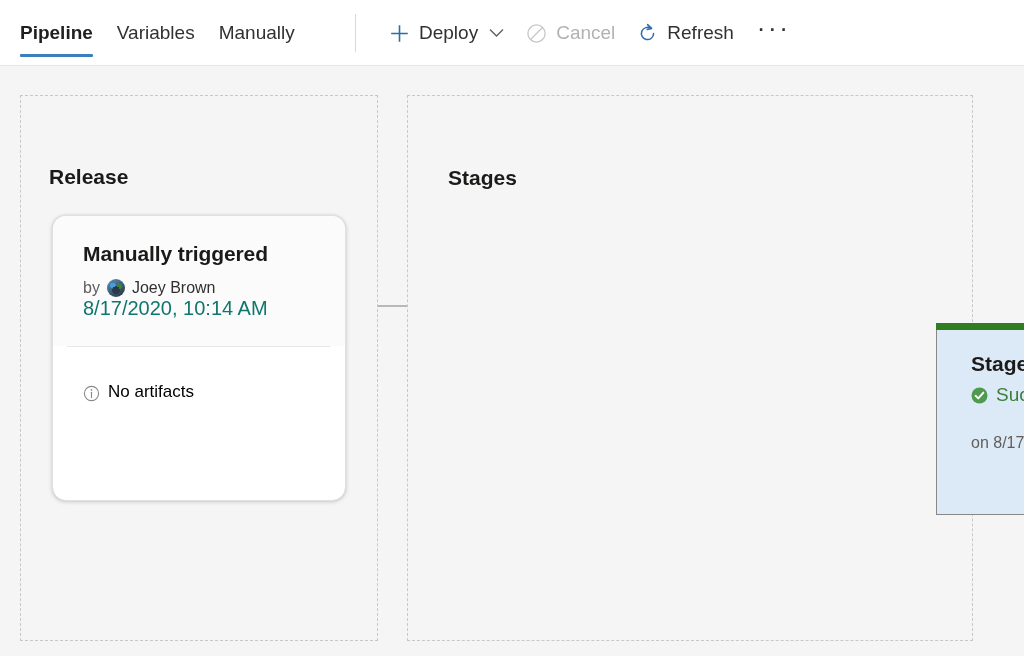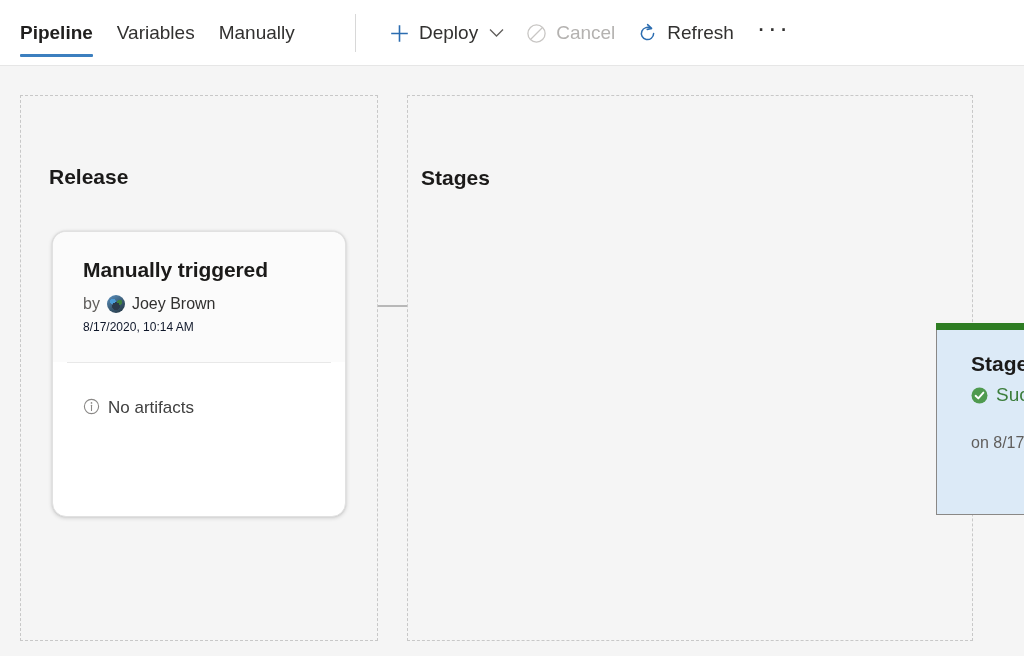--- a/index.html
+++ b/index.html
@@ -113,26 +113,26 @@
   #stages-panel  { left: 407px; top: 95px; width: 566px; height: 546px; }
 
   .panel-title {
     position: absolute;
     font-size: 21px;
     font-weight: bold;
     color: #1b1a19;
     margin-top: 35px;
   }
   #release-panel .panel-title { left: 28px; top: 34px; }
-  #stages-panel  .panel-title { left: 13px; top: 35px; }
+  #stages-panel  .panel-title { left: 40px; top: 35px; }
 
   
   .release-card {
     position: absolute;
-    left: 31px; top: 135px;
+    left: 31px; top: 119px;
     width: 294px;
     height: 286px;
     background: #ffffff;
     border: 1px solid #e1e1e1;
     border-radius: 14px;
     box-shadow: 0 1px 4px rgba(0,0,0,0.16), 0 0 2px rgba(0,0,0,0.10);
     box-sizing: border-box;
     overflow: hidden;
   }
   .release-top {
@@ -160,42 +160,41 @@
     border-radius: 50%;
     margin-right: 7px;
     background:
       radial-gradient(circle at 50% 62%, #2b3a4a 0 26%, rgba(0,0,0,0) 27%),
       radial-gradient(circle at 33% 36%, #4a9bd6 0 16%, rgba(0,0,0,0) 17%),
       radial-gradient(circle at 70% 40%, #3f7f3f 0 15%, rgba(0,0,0,0) 16%),
       linear-gradient(145deg, #5b93c4 0%, #3a5a72 55%, #233340 100%);
     flex: none;
   }
   .release-date {
-    margin-top: 7px;
-    font-size: 12px;
-    color: #0f172a;
+    font-size: 20px;
+    color: #0f766e;
   }
   .release-divider {
     height: 1px;
     background: #e8e8e8;
     margin: 0 14px;
   }
   .release-bottom {
     padding: 26px 30px 0 30px;
   }
   .artifacts-label {
     font-size: 15px;
     color: #605e5c;
   }
   .artifacts-value {
     margin-top: 9px;
     font-size: 17px;
-    color: #404040;
-    display: flex;
-    align-items: flex-start;
+    color: #000000;
+    display: flex;
+    align-items: flex-end;
   }
   .artifacts-value .ico { margin-right: 8px; }
 
   
   .connector {
     position: absolute;
     left: 378px; top: 305px;
     width: 30px; height: 2px;
     background: #b8b8b8;
   }

